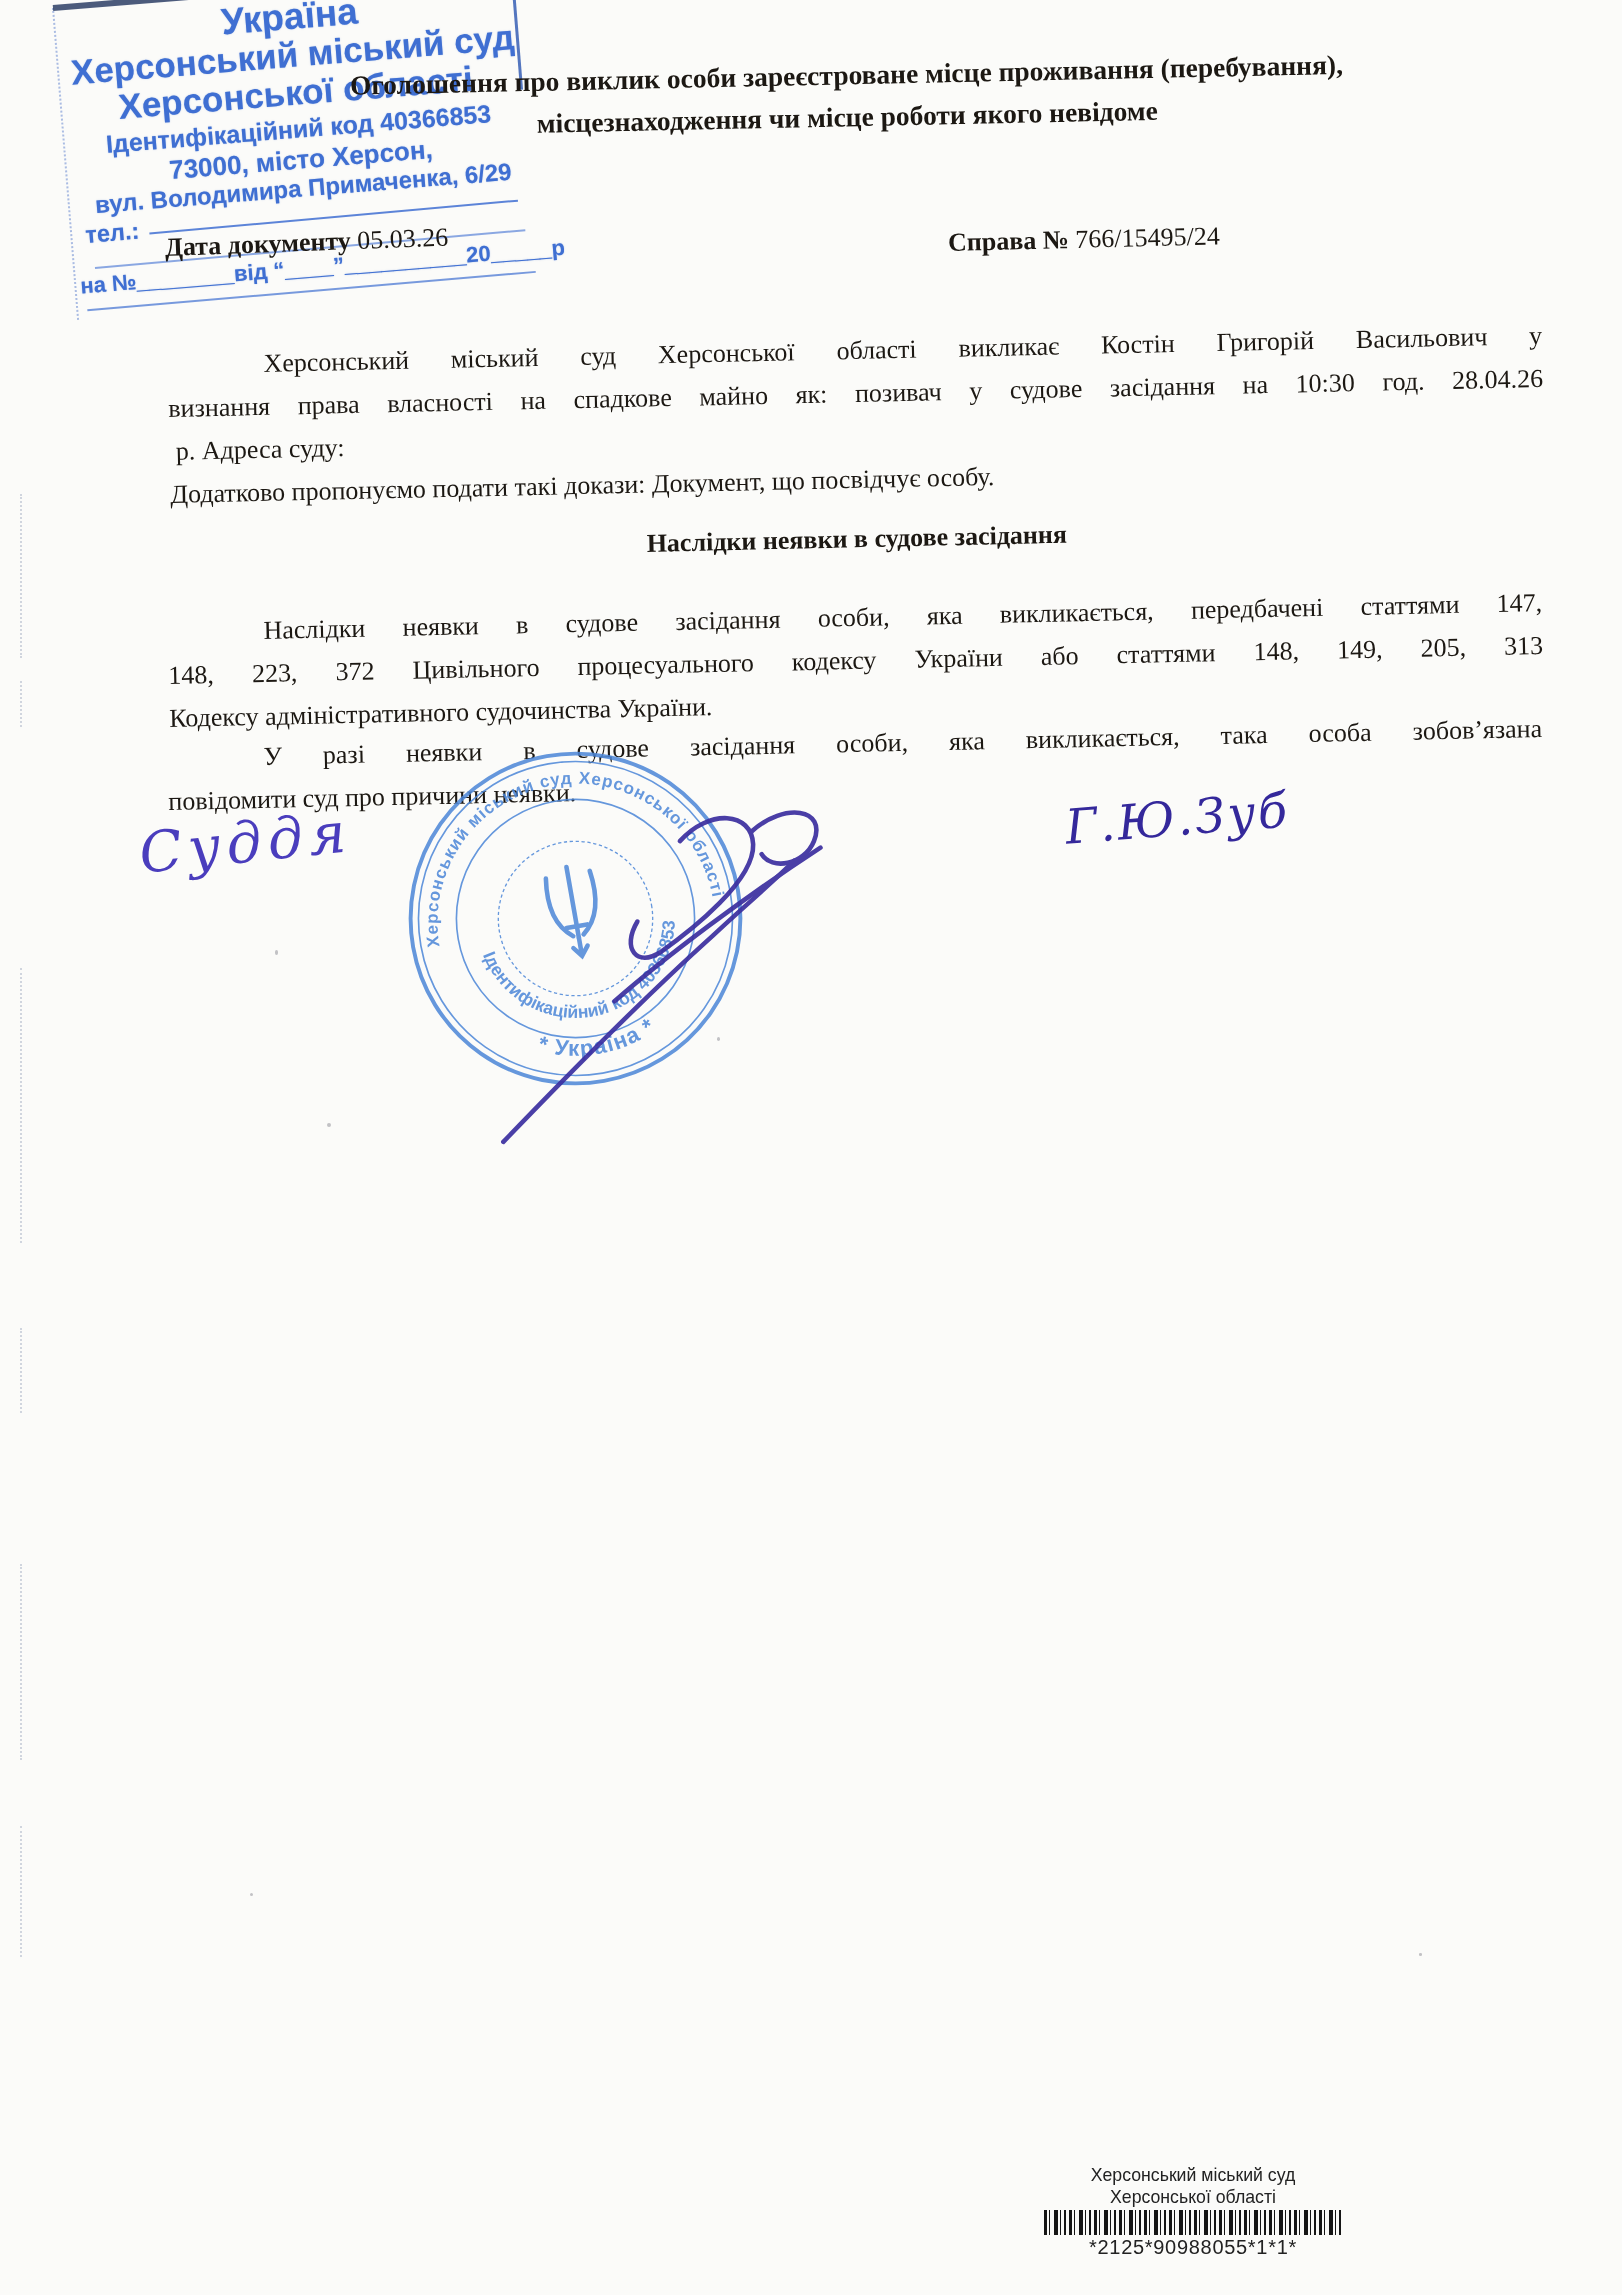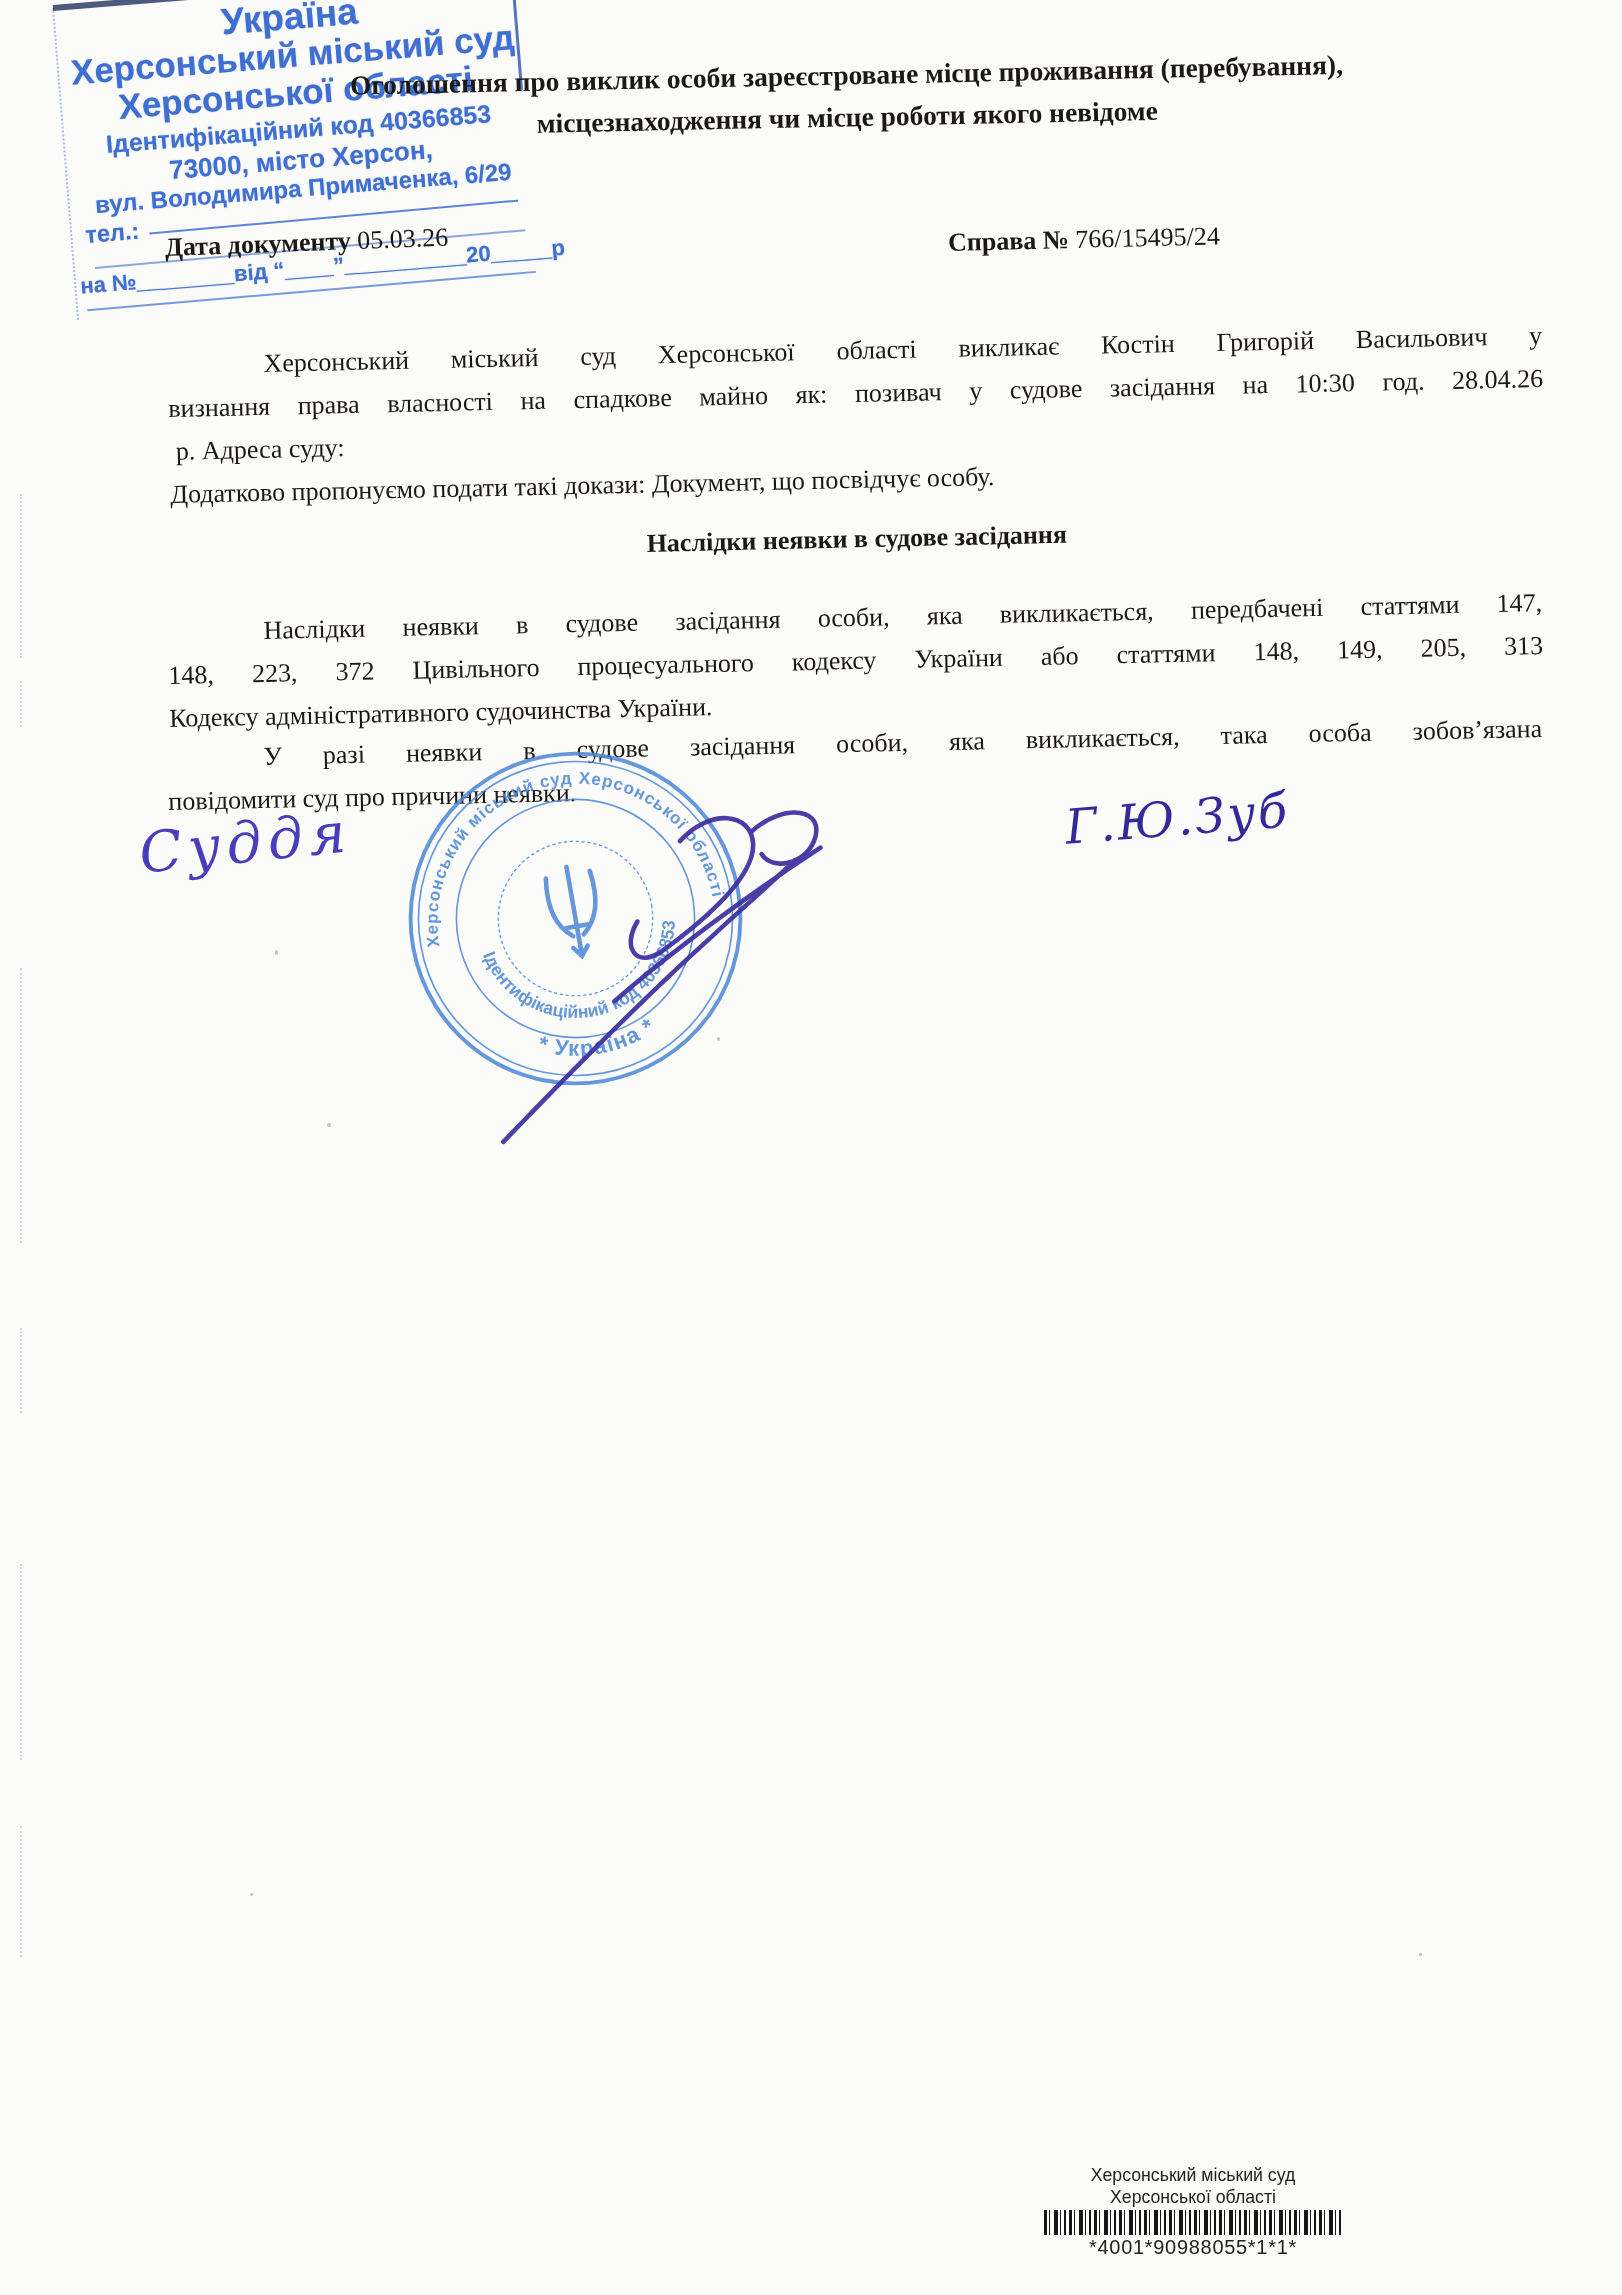--- a/index.html
+++ b/index.html
@@ -174,21 +174,21 @@
     <path d="M 480 185 C 525 135, 590 140, 592 190 C 594 245, 500 320, 450 355 C 415 378, 390 350, 415 308"></path>
     <path d="M 380 430 C 460 360, 580 270, 695 195"></path>
     <path d="M 590 170 C 640 125, 705 135, 685 185 C 670 222, 620 230, 605 205"></path>
   </g>
 </svg>
 
 <div class="abs footer">
   <div class="fline">Херсонський міський суд</div>
   <div class="fline">Херсонської області</div>
   <div class="barcode"></div>
-  <div class="barcode-text">*4001*90988055*1*1*</div>
+  <div class="barcode-text">*2125*90988055*1*1*</div>
 </div>
 
 <div class="abs edge-dots" style="top:494px;height:164px;"></div>
 <div class="abs edge-dots" style="top:681px;height:46px;"></div>
 <div class="abs edge-dots" style="top:968px;height:275px;"></div>
 <div class="abs edge-dots" style="top:1328px;height:85px;"></div>
 <div class="abs edge-dots" style="top:1564px;height:196px;"></div>
 <div class="abs edge-dots" style="top:1826px;height:131px;"></div>
 <div class="abs speck" style="left:327px;top:1123px;width:3.9px;height:3.9px;"></div>
 <div class="abs speck" style="left:250px;top:1893px;width:3.3px;height:3.3px;"></div>

